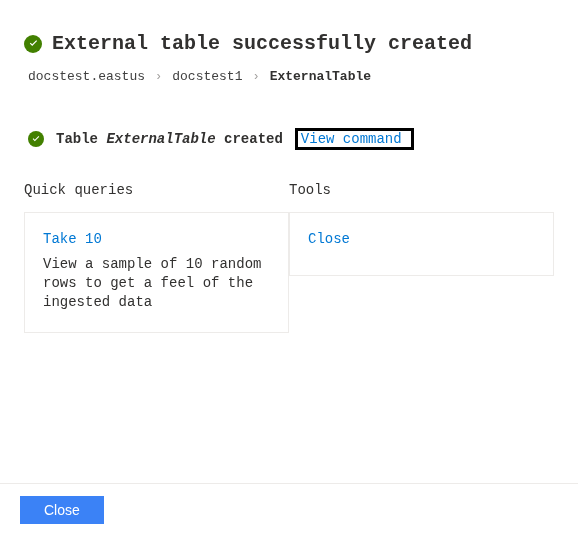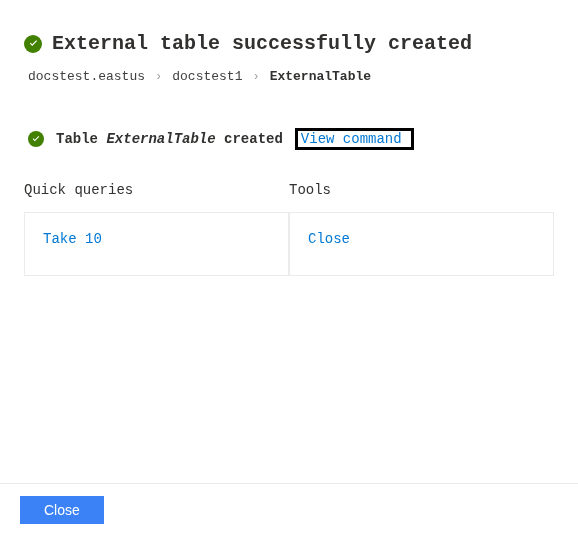--- a/index.html
+++ b/index.html
@@ -184,20 +184,21 @@
     <span class="highlight-box">
       <span class="view-cmd">View command</span>
     </span>
   </div>
 
   <div class="columns">
     <div class="col">
       <div class="col-title">Quick queries</div>
       <div class="card">
         <div class="card-title">Take 10</div>
+        <div class="card-desc">View a sample of 10 random rows to get a feel of the ingested data</div>
       </div>
     </div>
 
     <div class="col">
       <div class="col-title">Tools</div>
       <div class="card">
         <div class="card-title">Close</div>
       </div>
     </div>
   </div>

